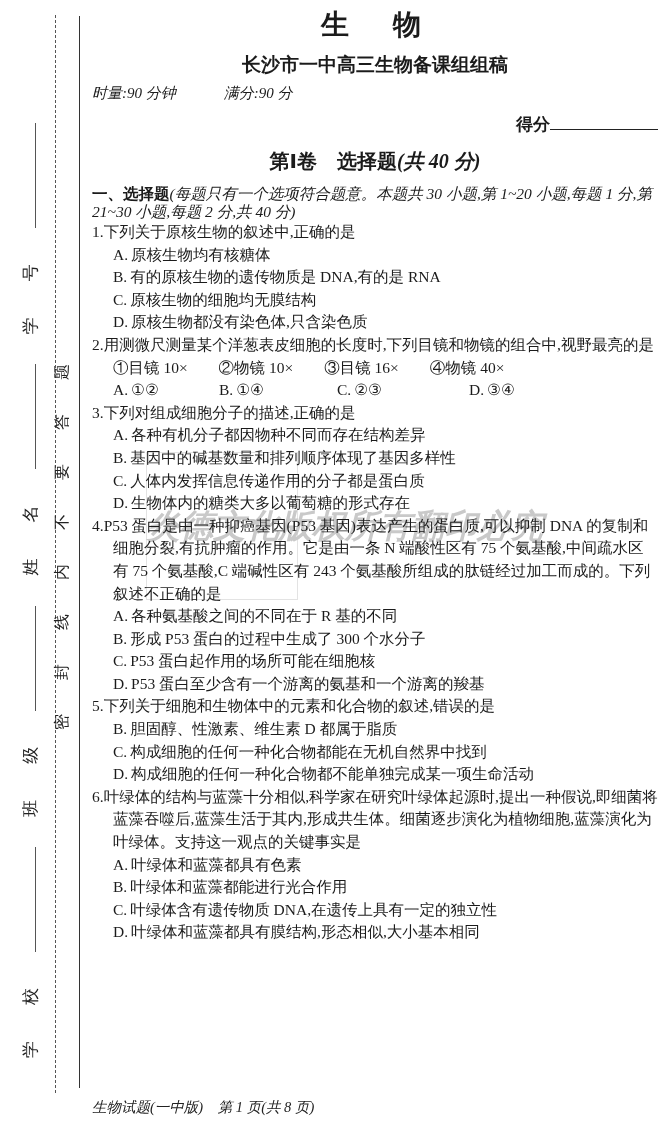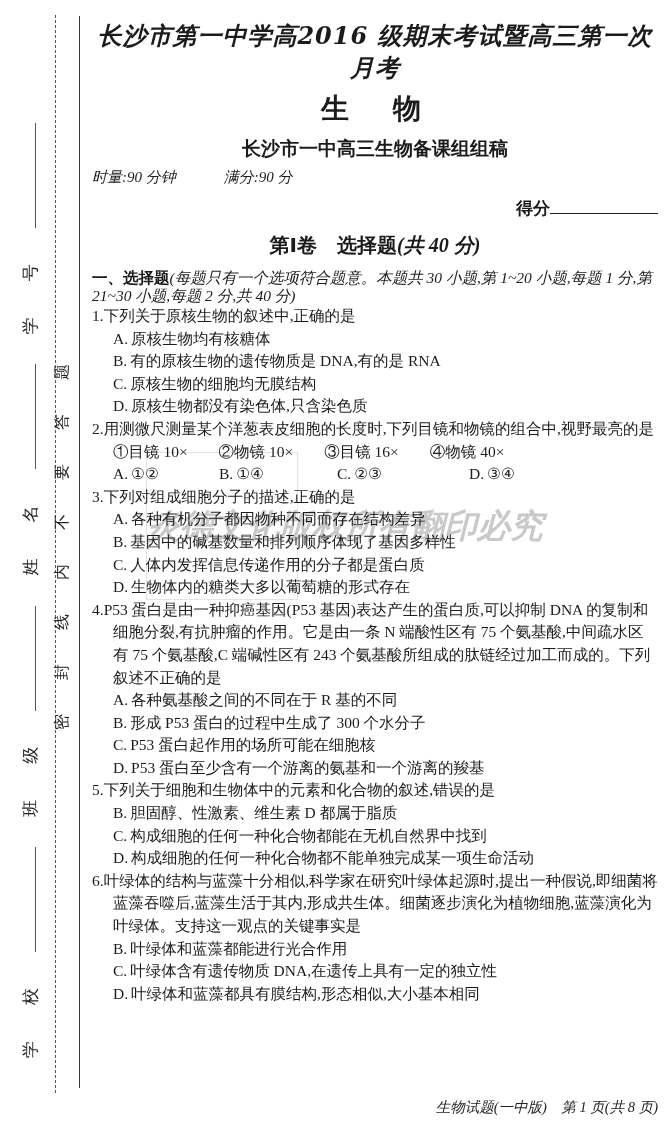--- a/index.html
+++ b/index.html
@@ -36,21 +36,21 @@
   .section-title .kai{font-weight:bold;}
   .intro{margin-top:10px;font-size:15.5px;line-height:18px;}
   .questions{font-size:15.5px;line-height:22.6px;}
   .stem{padding-left:21px;text-indent:-21px;}
   .opt{margin-left:21px;}
   .opt-label{margin-right:3px;}
   .sub{margin-left:21px;}
   .opts-inline{margin-left:21px;white-space:nowrap;}
   .iopt{display:inline-block;}
   .iopt.w1{width:106px;} .iopt.w2{width:118px;} .iopt.w3{width:132px;}
-  .footer{position:absolute;left:92px;top:1098px;width:566px;text-align:right;
+  .footer{position:absolute;left:92px;top:1098px;width:566px;text-align:left;
       font-size:14.5px;font-style:italic;color:#222;}
 </style>
 </head>
 <body>
 
 <div class="page">
 
   <div class="watermark">
     <div>炎德文化</div>
     <div>版权所有</div>
@@ -62,21 +62,20 @@
     <span class="sf-label">班级</span><span class="sf-blank"></span>
     <span class="sf-label">姓名</span><span class="sf-blank"></span>
     <span class="sf-label">学号</span><span class="sf-blank"></span>
   </div>
   <div class="v-dashed"></div>
   <div class="sidebar-seal">密封线内不要答题</div>
   <div class="v-solid"></div>
 
   <div class="content">
 
-    <div class="paper-title">长沙市第一中学高2016 级期末考试暨高三第一次月考</div>
     <div class="subject hei">生　物</div>
     <div class="byline hei">长沙市一中高三生物备课组组稿</div>
 
     <div class="meta kai">
       <span class="duration">时量:90 分钟</span><span>满分:90 分</span>
     </div>
 
     <div class="score-row">
       <span class="hei">得分</span><span class="score-blank"></span>
     </div>
@@ -125,20 +124,21 @@
 
       <div class="question">
         <div class="stem"><span class="qnum">5.</span><span>下列关于细胞和生物体中的元素和化合物的叙述,错误的是</span></div>
         <div class="opt"><span class="opt-label">B.</span><span>胆固醇、性激素、维生素 D 都属于脂质</span></div>
         <div class="opt"><span class="opt-label">C.</span><span>构成细胞的任何一种化合物都能在无机自然界中找到</span></div>
         <div class="opt"><span class="opt-label">D.</span><span>构成细胞的任何一种化合物都不能单独完成某一项生命活动</span></div>
       </div>
 
       <div class="question">
         <div class="stem"><span class="qnum">6.</span><span>叶绿体的结构与蓝藻十分相似,科学家在研究叶绿体起源时,提出一种假说,即细菌将蓝藻吞噬后,蓝藻生活于其内,形成共生体。细菌逐步演化为植物细胞,蓝藻演化为叶绿体。支持这一观点的关键事实是</span></div>
+        <div class="opt"><span class="opt-label">A.</span><span>叶绿体和蓝藻都具有色素</span></div>
         <div class="opt"><span class="opt-label">B.</span><span>叶绿体和蓝藻都能进行光合作用</span></div>
         <div class="opt"><span class="opt-label">C.</span><span>叶绿体含有遗传物质 DNA,在遗传上具有一定的独立性</span></div>
         <div class="opt"><span class="opt-label">D.</span><span>叶绿体和蓝藻都具有膜结构,形态相似,大小基本相同</span></div>
       </div>
 
     </div>
   </div>
 
   <div class="footer">生物试题(一中版)　第 1 页(共 8 页)</div>
 

